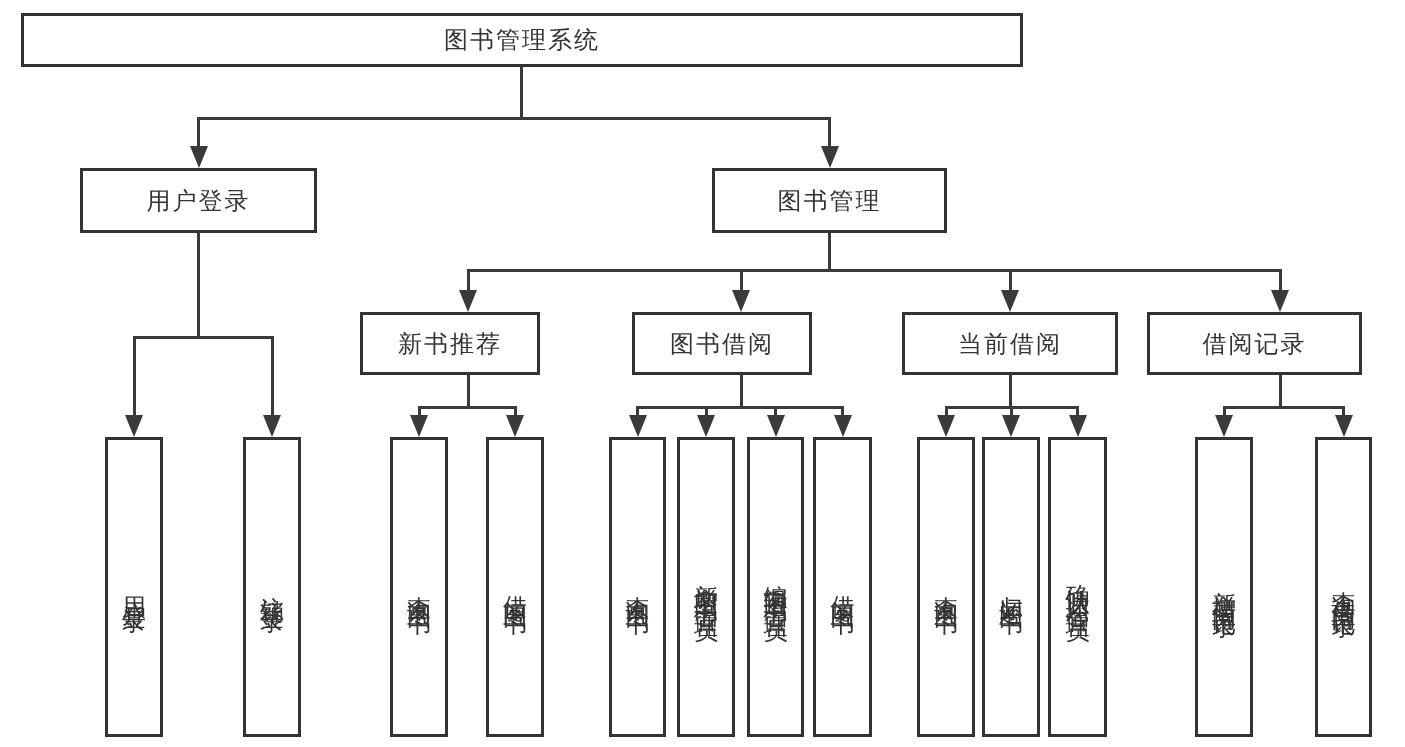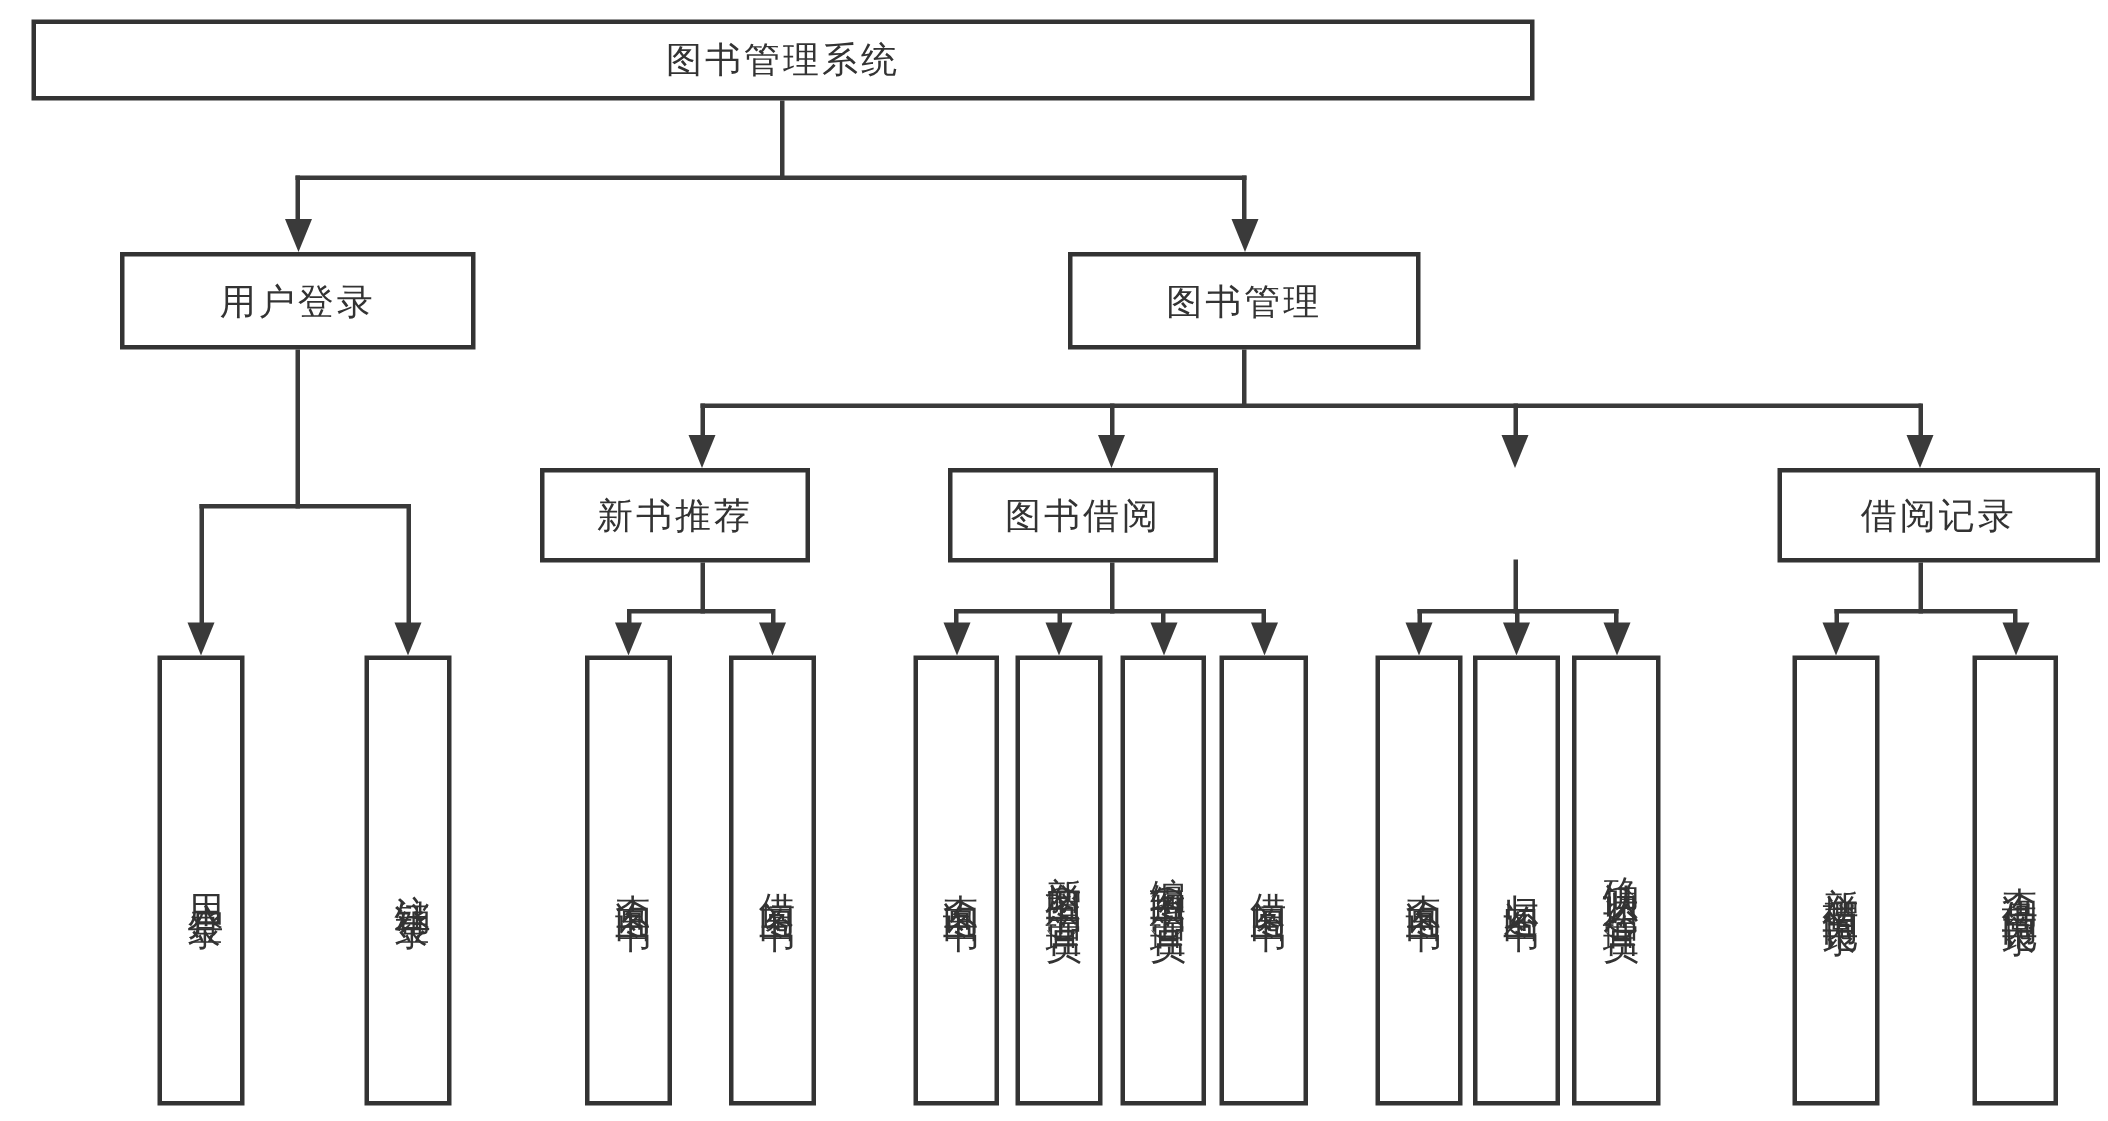--- a/index.html
+++ b/index.html
@@ -1,21 +1,21 @@
 <!DOCTYPE html>
 <html><head>
 <meta charset="utf-8">
 <style>
   * { margin:0; padding:0; box-sizing:border-box; }
   html,body { background:#ffffff; }
   body {
     width:1405px; height:747px; position:relative; overflow:hidden;
     font-family:"DejaVu Sans", sans-serif; color:#333333;
   }
-  .stage { position:absolute; inset:0;font-family:Liberation Mono, monospace; }
+  .stage { position:absolute; inset:0; }
   
   .hnode {
     position:absolute; background:#ffffff; border:3px solid #333333;
     display:flex; align-items:center; justify-content:center;
     font-size:24px; letter-spacing:2px; color:#333333; z-index:2;
   }
   
   .vnode {
     position:absolute; background:#ffffff; border:3px solid #333333;
     display:flex; align-items:center; justify-content:center;
@@ -57,22 +57,25 @@
   </div>
 
   <div class="hnode" style="left:360px;top:312px;width:180px;height:63px">
     <span class="lbl">新书推荐</span>
   </div>
 
   <div class="hnode" style="left:632px;top:312px;width:180px;height:63px">
     <span class="lbl">图书借阅</span>
   </div>
 
+  <div class="hnode" style="left:902px;top:312px;width:216px;height:63px">
+    <span class="lbl">当前借阅</span>
+  </div>
 
-  <div class="hnode" style="left:1185px;top:312px;width:215px;height:63px">
+  <div class="hnode" style="left:1147px;top:312px;width:215px;height:63px">
     <span class="lbl">借阅记录</span>
   </div>
 
   <div class="vnode" style="left:105px;top:437px;width:58px;height:300px">
     <span class="lbl">用户登录</span>
   </div>
 
   <div class="vnode" style="left:243px;top:437px;width:58px;height:300px">
     <span class="lbl">注销登录</span>
   </div>

